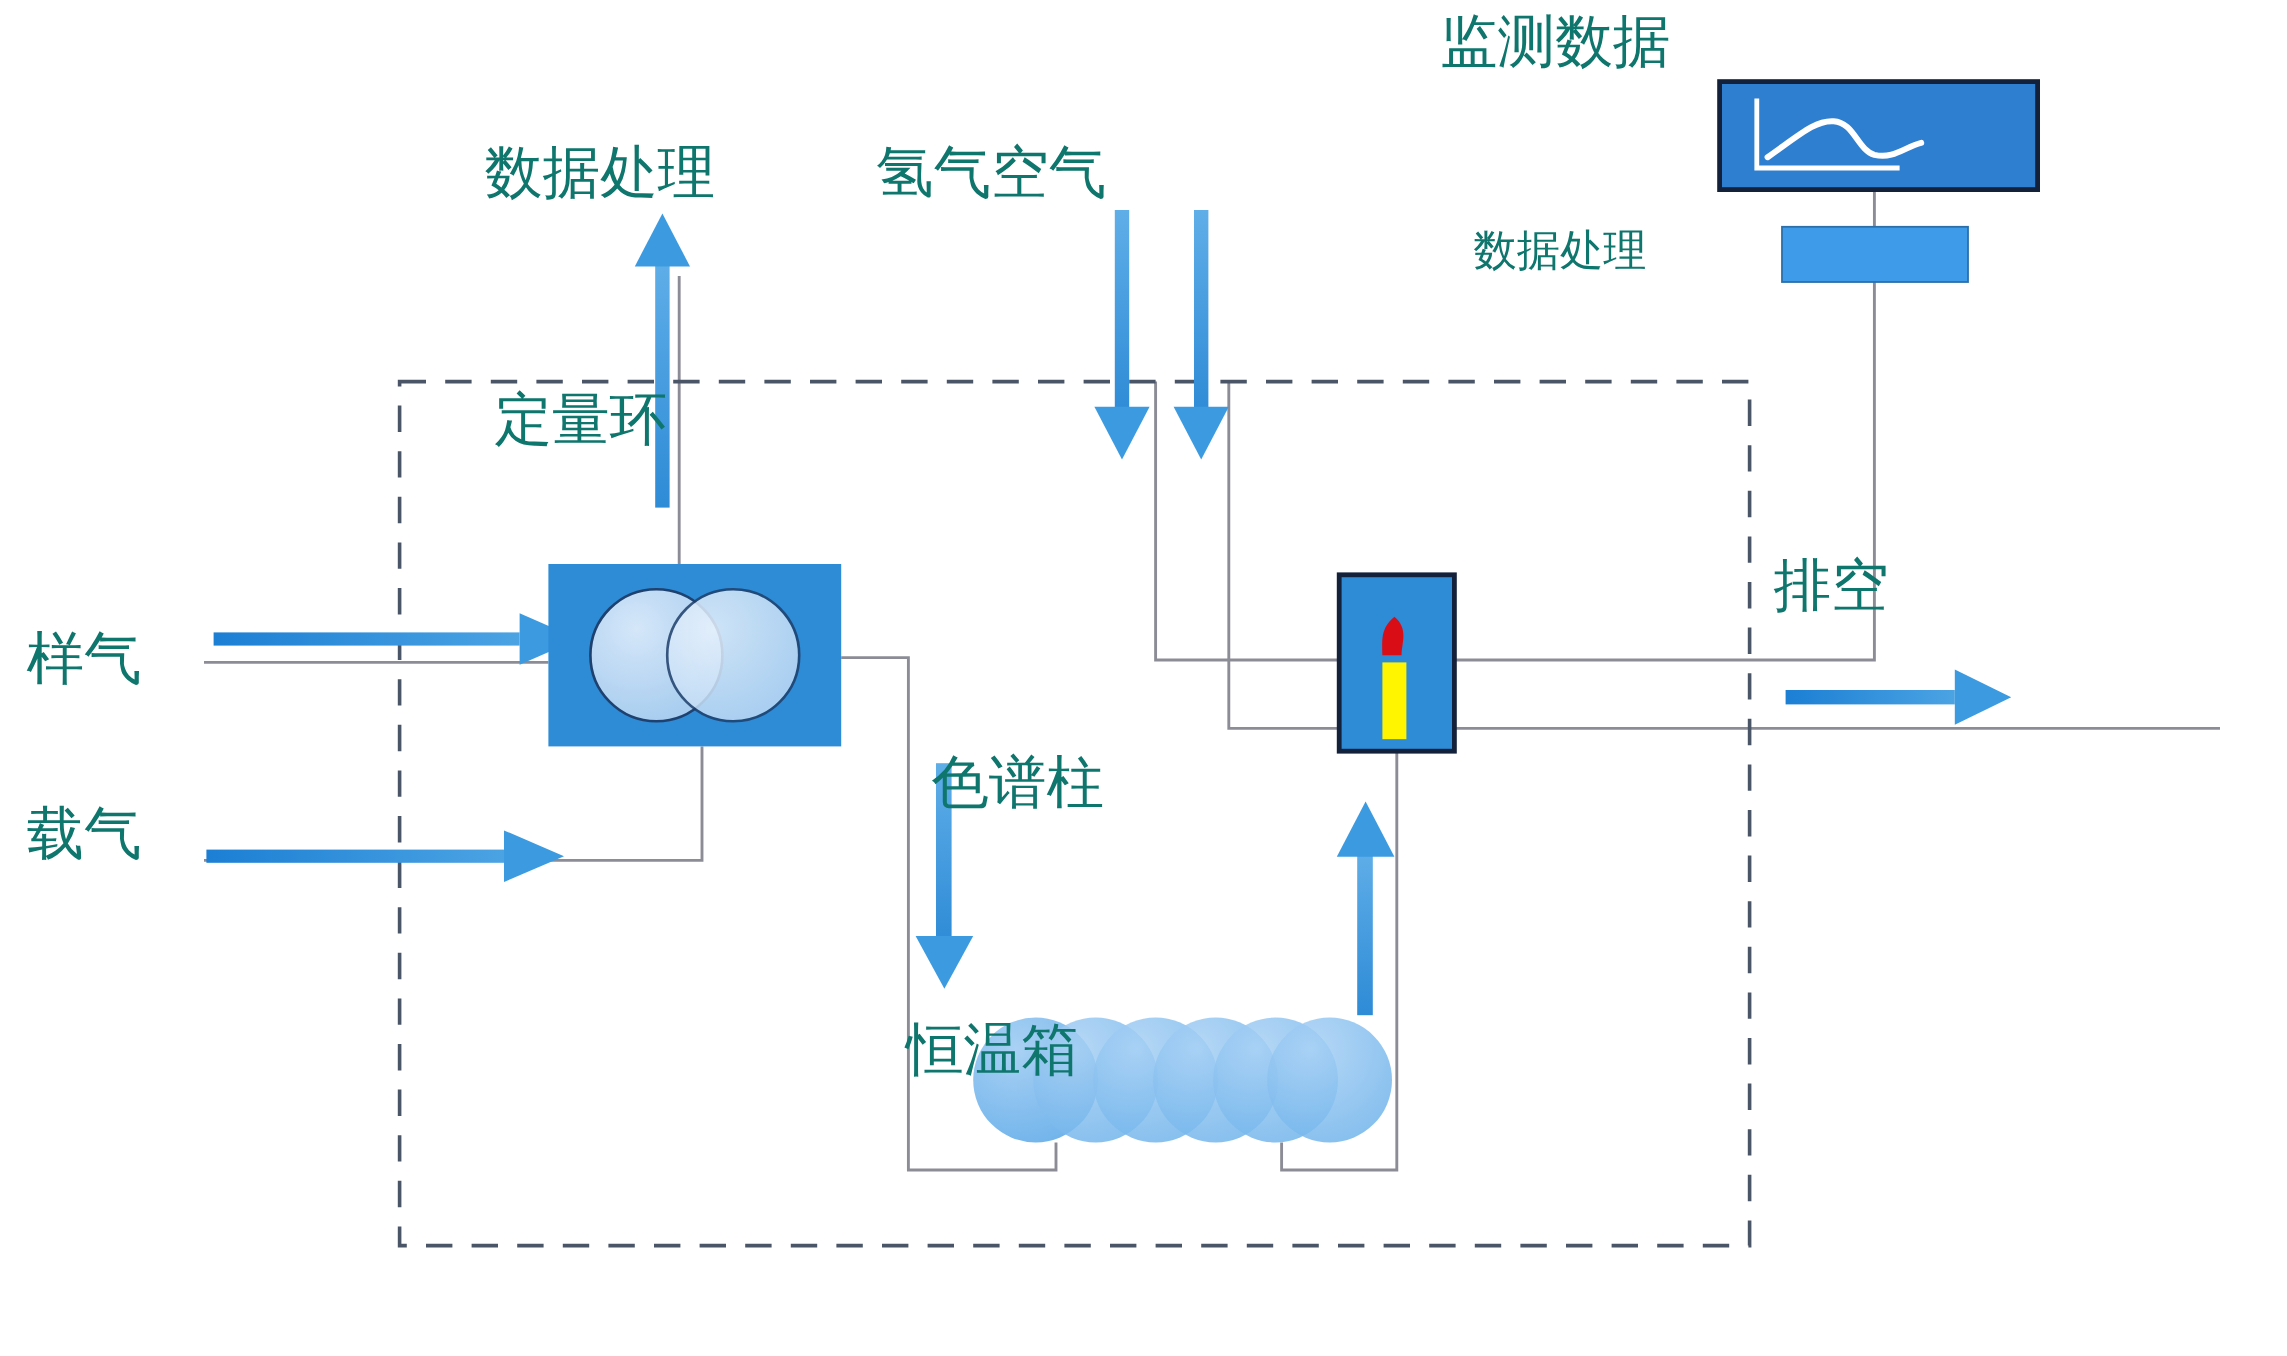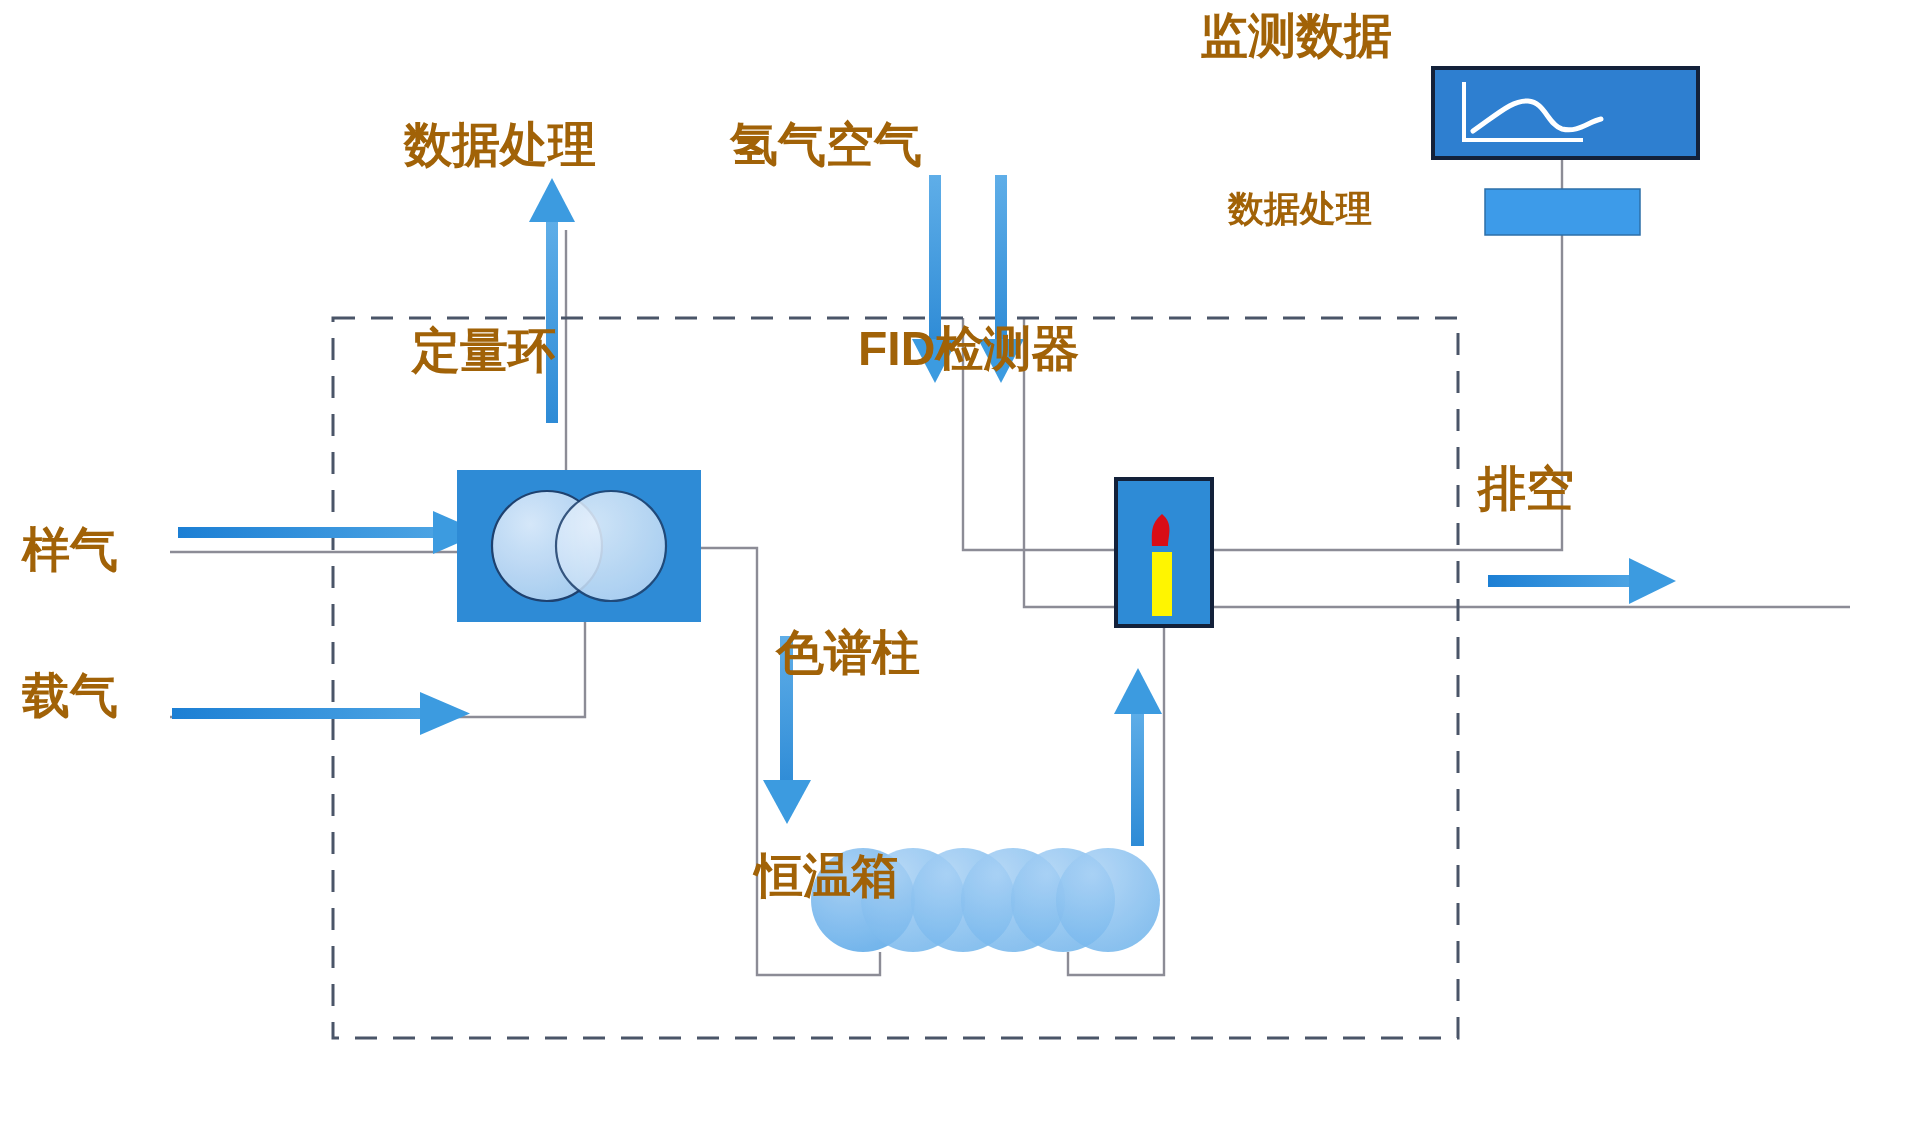--- a/index.html
+++ b/index.html
@@ -19,25 +19,25 @@
   }
   svg.layer {
     position: absolute;
     left: 0;
     top: 0;
     width: 1906px;
     height: 1130px;
   }
   .lbl {
     position: absolute;
-    color: #a16207;
+    color: #0f766e;
     font-family: "Liberation Sans", "DejaVu Sans", sans-serif;
     white-space: nowrap;
     line-height: 1;
-    font-weight: 700;
+    font-weight: 400;
   }
   .lbl-lg { font-size: 48px; }
   .lbl-sm { font-size: 36px; }
 </style>
 </head>
 <body>
 
 <div id="stage">
 
   <svg class="layer" viewBox="0 0 1906 1130">
@@ -175,21 +175,20 @@
   <div class="lbl lbl-lg" style="left:404px; top:121px;">数据处理</div>
 
   <div class="lbl lbl-lg" style="left:730px; top:121px;">氢气</div>
 
   <div class="lbl lbl-lg" style="left:826px; top:121px;">空气</div>
 
   <div class="lbl lbl-lg" style="left:412px; top:327px;">定量环</div>
 
   <div class="lbl lbl-lg" style="left:742px; top:629px;margin-left:34px;">色谱柱</div>
 
-  <div class="lbl lbl-lg" style="left:858px; top:325px;">FID检测器</div>
 
   <div class="lbl lbl-lg" style="left:1478px; top:465px;">排空</div>
 
   <div class="lbl lbl-lg" style="left:1200px; top:12px;">监测数据</div>
 
   <div class="lbl lbl-sm" style="left:1228px; top:191px;">数据处理</div>
 
   <div class="lbl lbl-lg" style="left:735px; top:852px;margin-left:20px;">恒温箱</div>
 
 </div>

